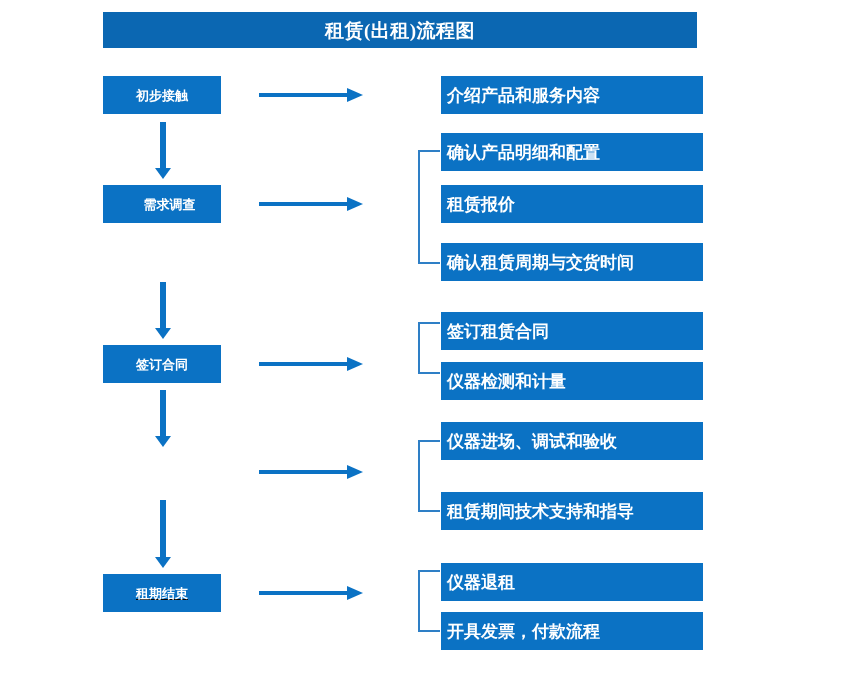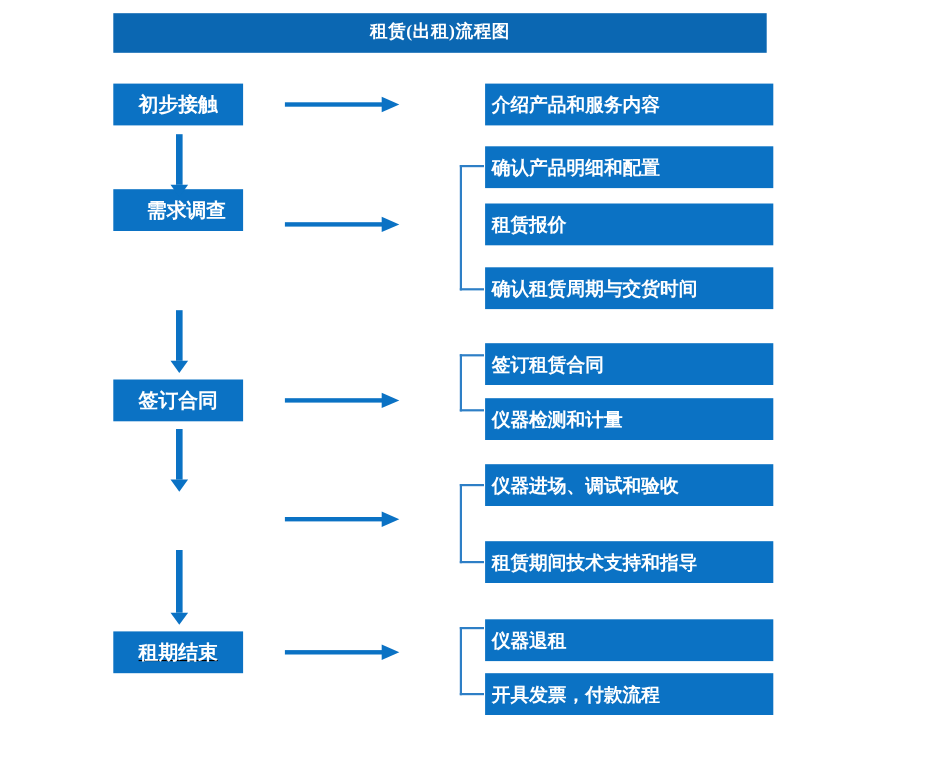--- a/index.html
+++ b/index.html
@@ -30,21 +30,21 @@
     top: 12px;
     width: 594px;
     height: 36px;
     background: #0B67B2;
     display: flex;
     align-items: center;
     justify-content: center;
   }
   .title-bar .title-text {
     color: #ffffff;
-    font-size: 16px;
+    font-size: 19px;
     font-weight: bold;
     letter-spacing: 0.5px;
     line-height: 1;
   }
 
   
   .box {
     position: absolute;
     background: #0B72C4;
     display: flex;
@@ -59,21 +59,21 @@
   }
 
   
   .box.stage {
     left: 103px;
     width: 118px;
     height: 38px;
     justify-content: center;
   }
   .box.stage .box-text {
-    font-size: 18px;
+    font-size: 13px;
   }
 
   
   .box.detail {
     left: 441px;
     width: 262px;
     height: 38px;
     justify-content: flex-start;
     padding-left: 6px;
   }
@@ -146,21 +146,21 @@
 
 <div id="flowchart">
 
   <div class="title-bar">
     <span class="title-text">租赁(出租)流程图</span>
   </div>
 
   <div class="box stage" style="top:76px;">
     <span class="box-text">初步接触</span>
   </div>
-  <div class="box stage" style="top:172px;padding-left:15px;">
+  <div class="box stage" style="top:185px;padding-left:15px;">
     <span class="box-text">需求调查</span>
   </div>
   <div class="box stage" style="top:345px;">
     <span class="box-text">签订合同</span>
   </div>
   <div class="box stage" style="top:574px;text-decoration:underline;">
     <span class="box-text">租期结束</span>
   </div>
 
   <div class="v-arrow" style="top:122px; height:57px;">

